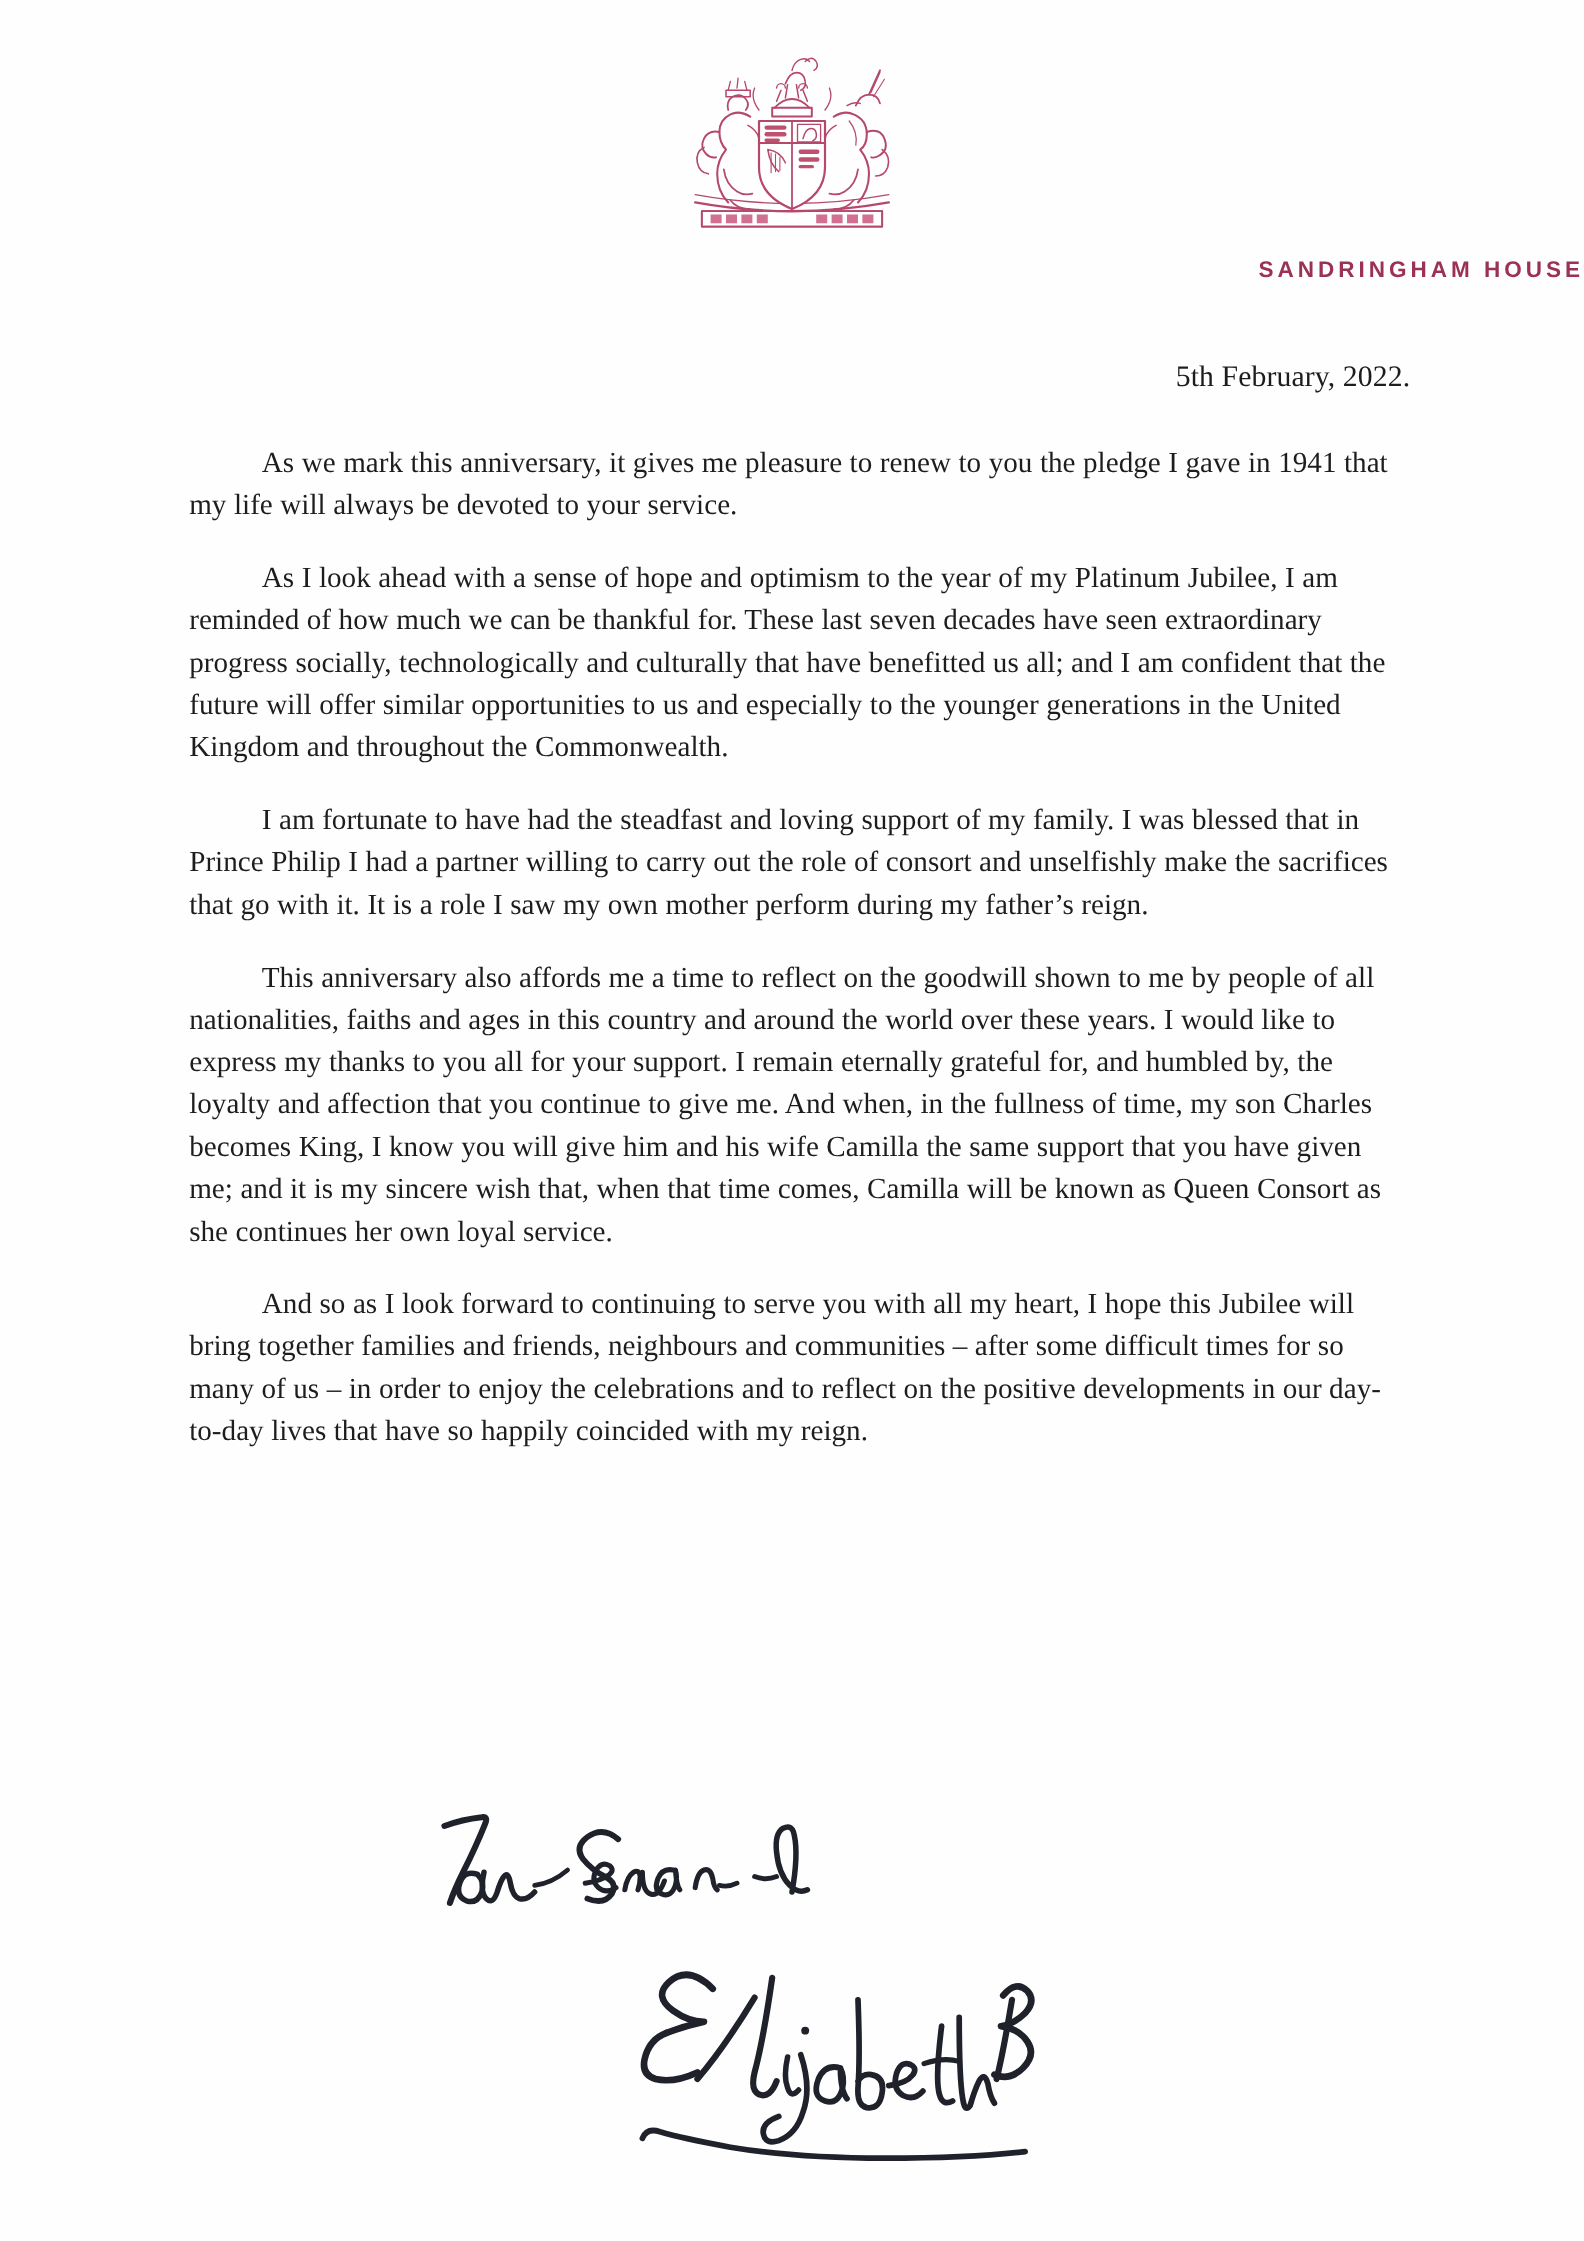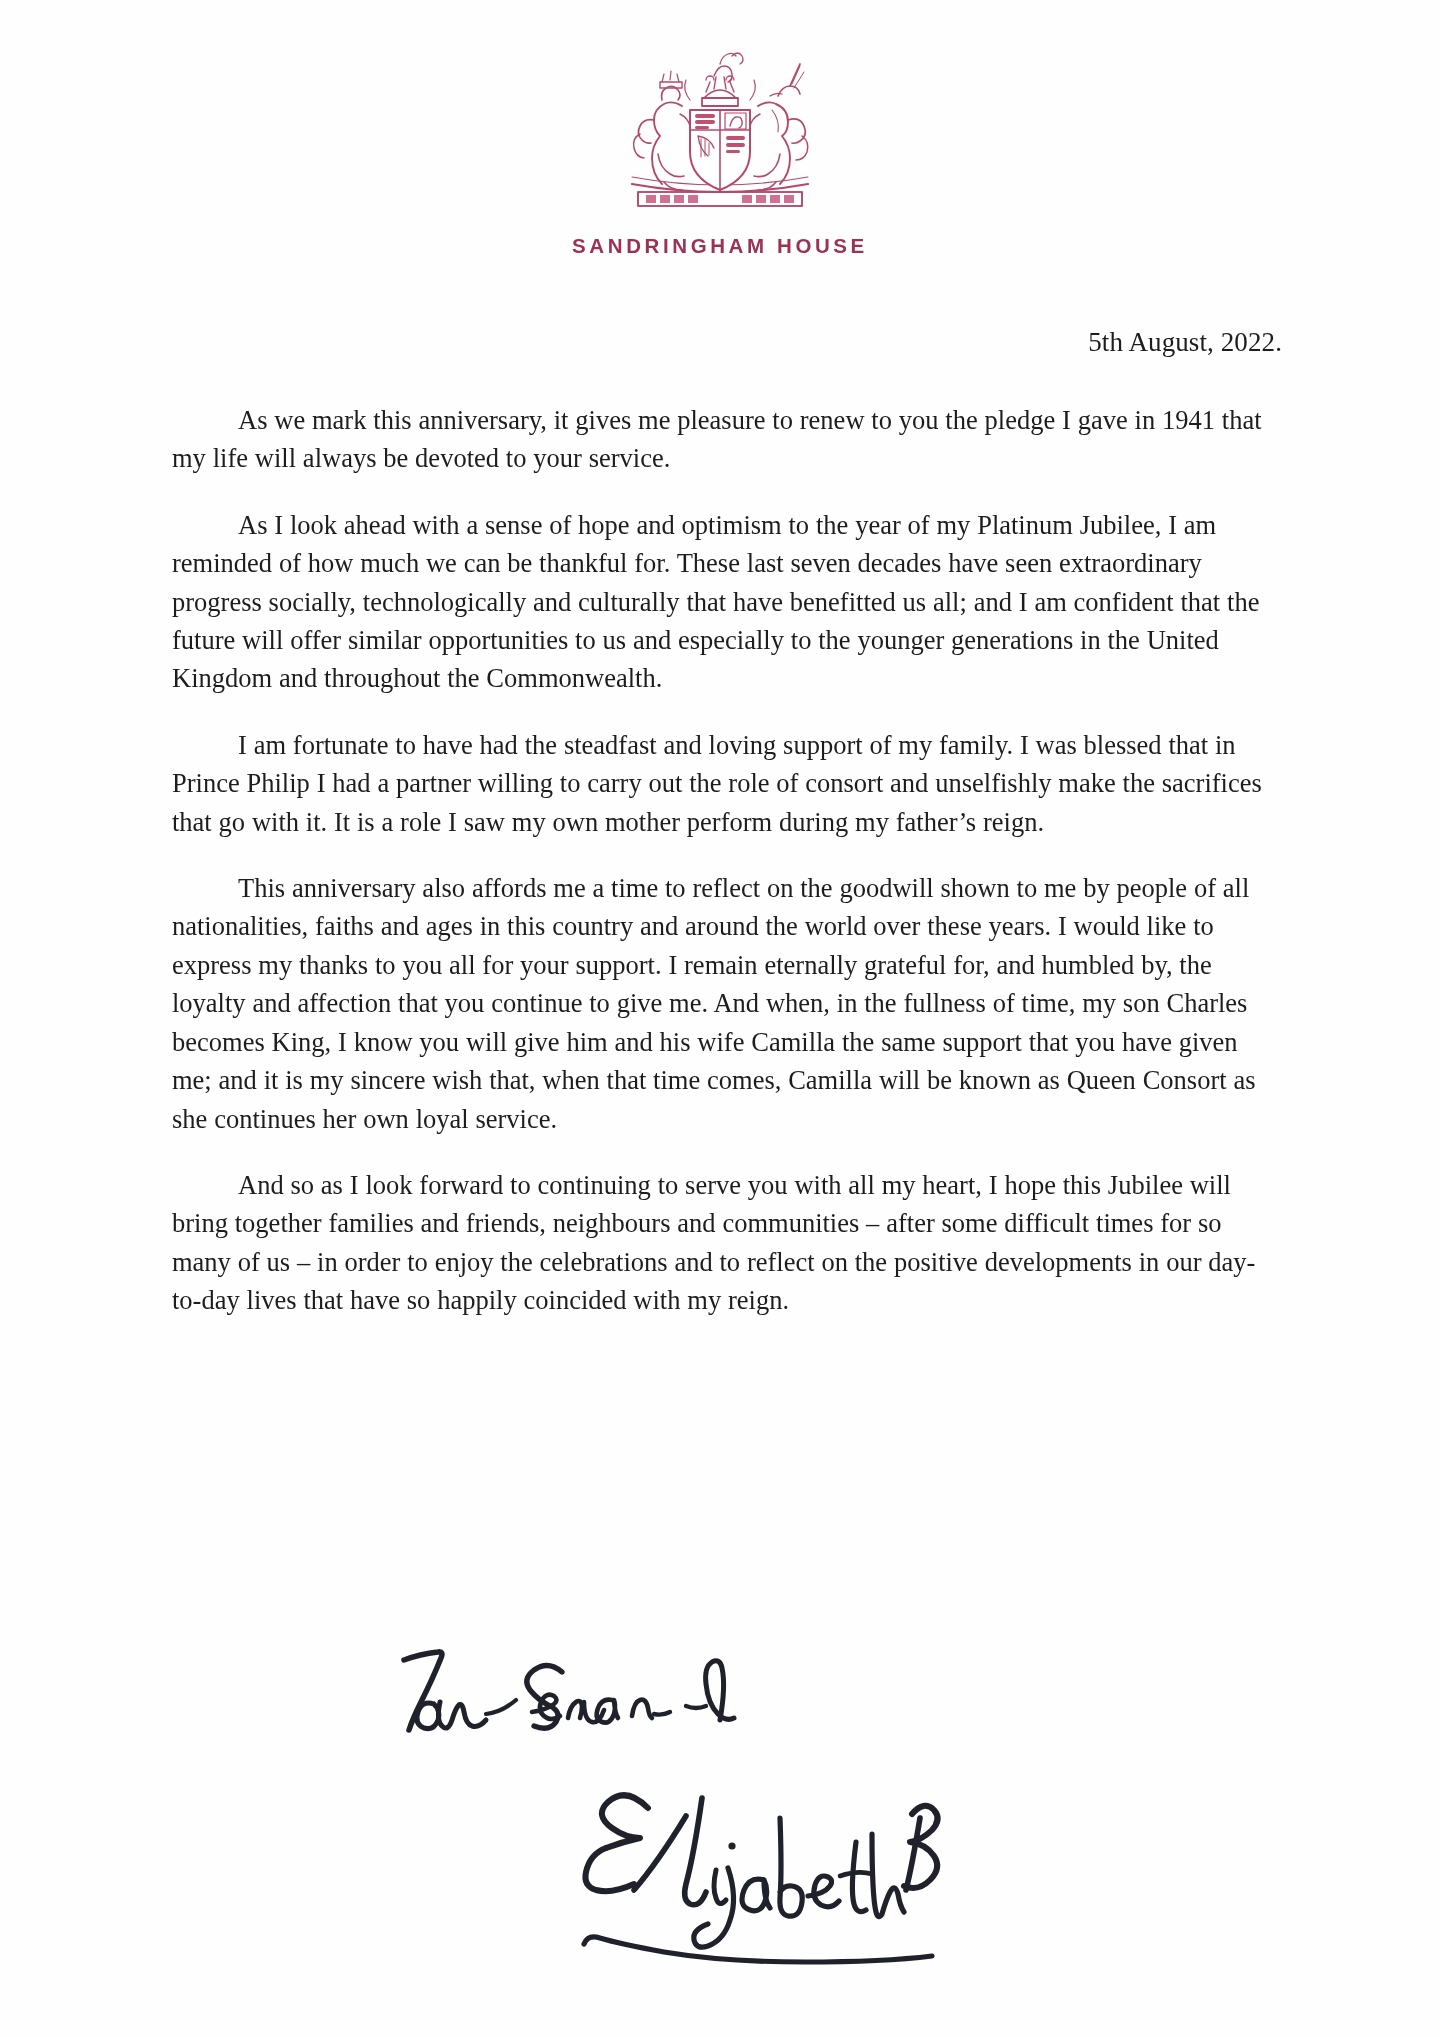--- a/index.html
+++ b/index.html
@@ -38,21 +38,21 @@
     height: 176px;
   }
 
   .house-name {
     margin-top: 14px;
     font-family: "Liberation Sans", "DejaVu Sans", sans-serif;
     font-weight: bold;
     font-size: 20.5px;
     letter-spacing: 3.6px;
     color: #9b3256;
-    text-align: center;
+    text-align: right;
   }
 
   
   .date-line {
     position: absolute;
     top: 327px;
     right: 158px;
     font-size: 27px;
     letter-spacing: 0.1px;
     color: #1d1d1f;
@@ -176,21 +176,21 @@
 
         <path d="M178 66 q8 10 6 22" stroke-width="1.1"></path>
 
         <path d="M96 56 q-8 -10 -4 -20 M156 56 q8 -10 4 -20" stroke-width="1.2"></path>
       </g>
     </svg>
 
     <div class="house-name">SANDRINGHAM HOUSE</div>
   </div>
 
-  <div class="date-line">5th August, 2022.</div>
+  <div class="date-line">5th February, 2022.</div>
 
   <div class="body-copy">
     <p>As we mark this anniversary, it gives me pleasure to renew to you the pledge I gave in 1941 that my life will always be devoted to your service.</p>
     <p>As I look ahead with a sense of hope and optimism to the year of my Platinum Jubilee, I am reminded of how much we can be thankful for.  These last seven decades have seen extraordinary progress socially, technologically and culturally that have benefitted us all; and I am confident that the future will offer similar opportunities to us and especially to the younger generations in the United Kingdom and throughout the Commonwealth.</p>
     <p>I am fortunate to have had the steadfast and loving support of my family. I was blessed that in Prince Philip I had a partner willing to carry out the role of consort and unselfishly make the sacrifices that go with it.  It is a role I saw my own mother perform during my father’s reign.</p>
     <p>This anniversary also affords me a time to reflect on the goodwill shown to me by people of all nationalities, faiths and ages in this country and around the world over these years.  I would like to express my thanks to you all for your support.  I remain eternally grateful for, and humbled by, the loyalty and affection that you continue to give me.  And when, in the fullness of time, my son Charles becomes King, I know you will give him and his wife Camilla the same support that you have given me; and it is my sincere wish that, when that time comes, Camilla will be known as Queen Consort as she continues her own loyal service.</p>
     <p>And so as I look forward to continuing to serve you with all my heart, I hope this Jubilee will bring together families and friends, neighbours and communities – after some difficult times for so many of us – in order to enjoy the celebrations and to reflect on the positive developments in our day-to-day lives that have so happily coincided with my reign.</p>
   </div>
 
   <div class="sign-block">

